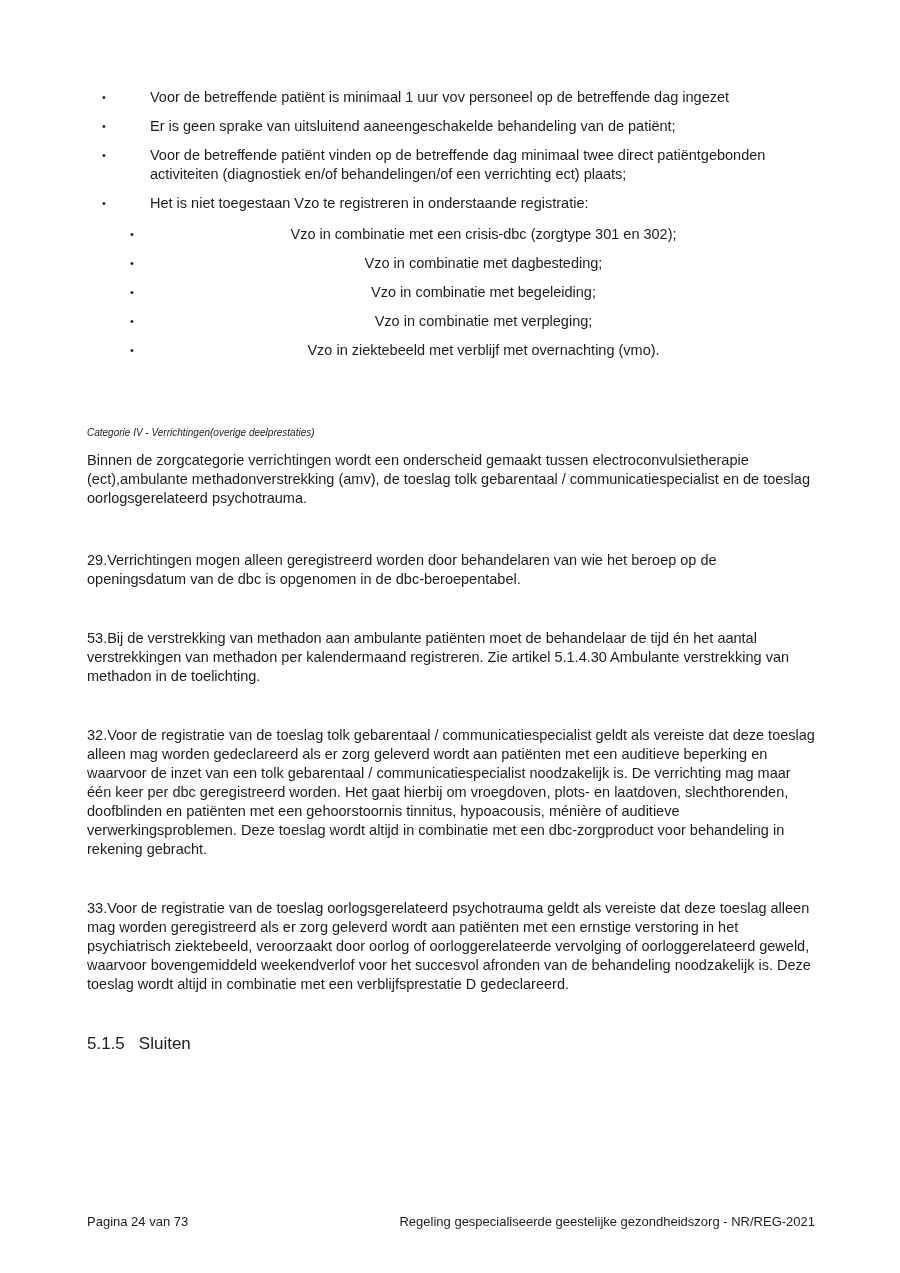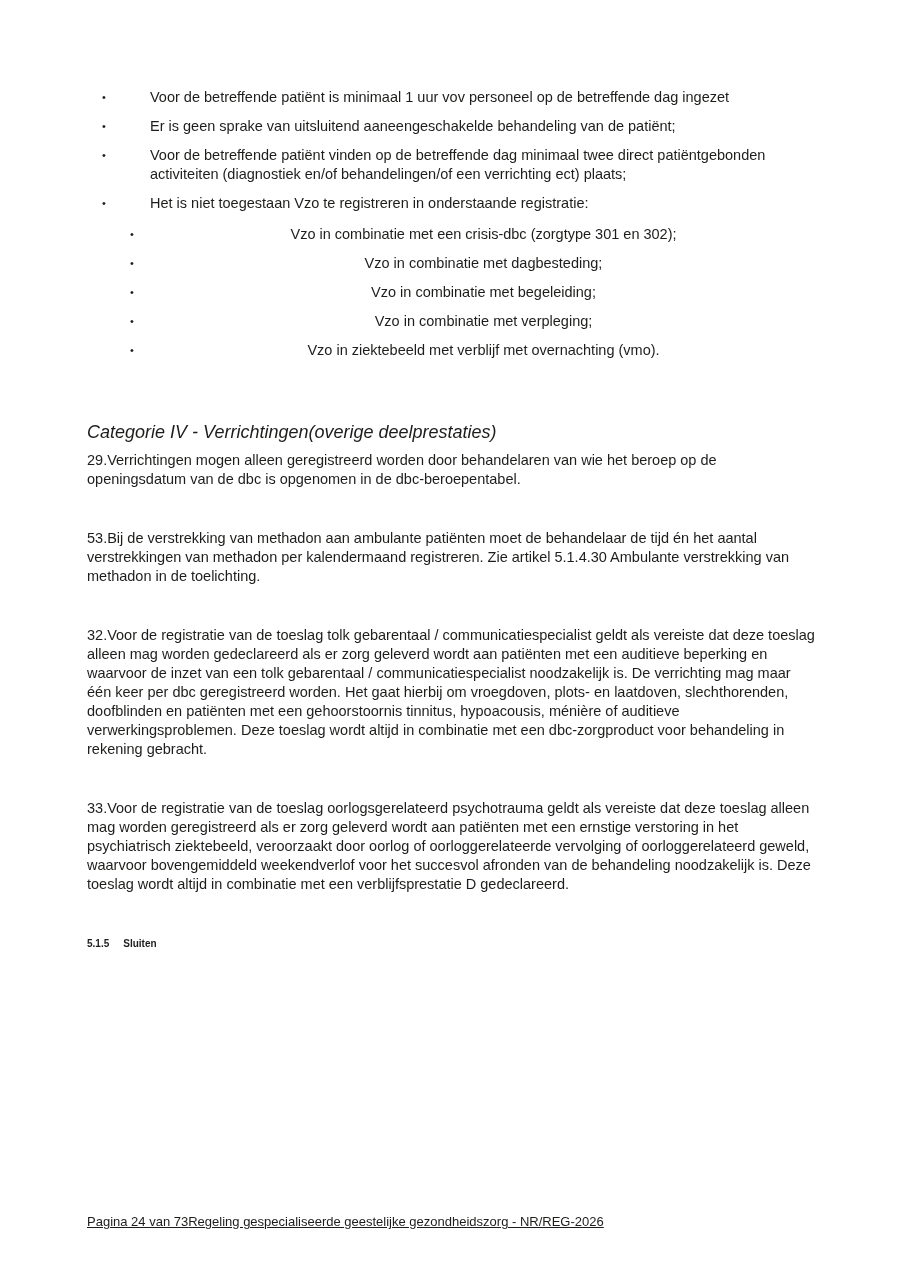--- a/index.html
+++ b/index.html
@@ -51,46 +51,45 @@
     flex: none;
     width: 22px;
     font-size: 11px;
     line-height: 19px;
   }
   .sub-row .btext { flex: 1; text-align: center; }
   
   .category-heading {
     font-style: italic;
     font-weight: 400;
-    font-size: 18px;
+    font-size: 10px;
     line-height: 19px;
     margin: 0 0 9px 0;
   }
   .intro-paragraph { margin: 0 0 43px 0; }
   .num-item { margin: 0 0 40px 0; }
   .num-item .num { }
   .subsection-heading {
-    font-weight: 700;
-    font-size: 10px;
+    font-weight: 400;
+    font-size: 17px;
     line-height: 19px;
     margin: 3px 0 0 0;
   }
   .subsection-heading .sec-num { margin-right: 14px; }
   
   .page-footer {
     position: absolute;
     left: 87px;
     right: 85px;
     top: 1213px;
     display: flex;
-    justify-content: flex-start;
+    justify-content: space-between;
     align-items: baseline;
     font-size: 13px;
     line-height: 17px;
-    text-decoration: underline;
   }
 </style>
 </head>
 <body>
 
 <div class="page">
   <div class="page-content">
 
     <div class="bullet-list">
 
@@ -134,20 +133,21 @@
         <div class="sub-row">
           <span class="dot">•</span>
           <span class="btext">Vzo in ziektebeeld met verblijf met overnachting (vmo).</span>
         </div>
       </div>
 
     </div>
 
     <h3 class="category-heading">Categorie IV - Verrichtingen(overige deelprestaties)</h3>
 
+    <p class="intro-paragraph">Binnen de zorgcategorie verrichtingen wordt een onderscheid gemaakt tussen electroconvulsietherapie (ect),ambulante methadonverstrekking (amv), de toeslag tolk gebarentaal / communicatiespecialist en de toeslag oorlogsgerelateerd psychotrauma.</p>
 
     <p class="num-item">
       <span class="num">29.</span><span>Verrichtingen mogen alleen geregistreerd worden door behandelaren van wie het beroep op de openingsdatum van de dbc is opgenomen in de dbc-beroepentabel.</span>
     </p>
 
 
     <p class="num-item">
       <span class="num">53.</span><span>Bij de verstrekking van methadon aan ambulante patiënten moet de behandelaar de tijd én het aantal verstrekkingen van methadon per kalendermaand registreren. Zie artikel 5.1.4.30 Ambulante verstrekking van methadon in de toelichting.</span>
     </p>
 
@@ -160,15 +160,15 @@
     </p>
 
     <h2 class="subsection-heading">
       <span class="sec-num">5.1.5</span><span>Sluiten</span>
     </h2>
 
   </div>
 
   <div class="page-footer">
     <span>Pagina 24 van 73</span>
-    <span>Regeling gespecialiseerde geestelijke gezondheidszorg - NR/REG-2026</span>
+    <span>Regeling gespecialiseerde geestelijke gezondheidszorg - NR/REG-2021</span>
   </div>
 </div>
 
 </body></html>

